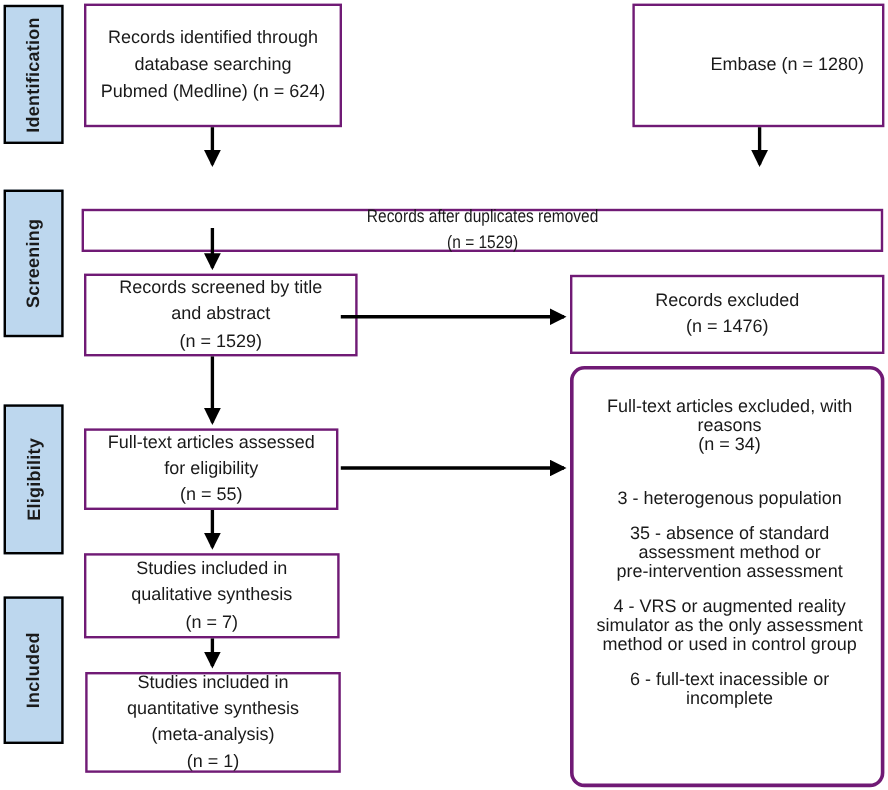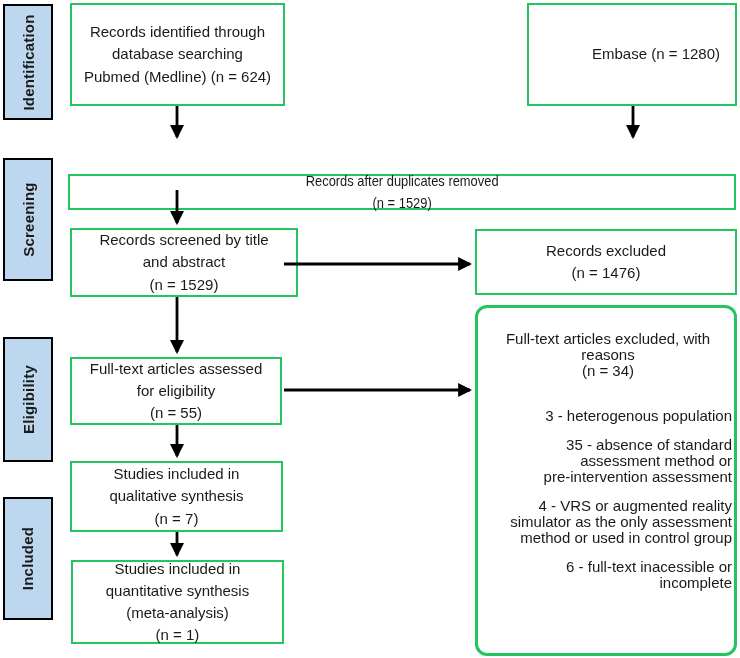--- a/index.html
+++ b/index.html
@@ -13,21 +13,21 @@
     height: 658px;
     background: #ffffff;
     font-family: "Liberation Sans", "DejaVu Sans", sans-serif;
     color: #1a1a1a;
     overflow: hidden;
   }
   .box {
     position: absolute;
     box-sizing: border-box;
     background: #ffffff;
-    border: 2px solid #22c55e;
+    border: 2px solid #701a75;
     display: flex;
     align-items: center;
     justify-content: center;
     text-align: center;
     font-size: 15px;
     line-height: 1.47;
     white-space: pre-line;
   }
   .stage {
     position: absolute;
@@ -52,21 +52,21 @@
   }
   .bigbox {
     border-width: 3px;
     align-items: flex-start;
     display: block;
     padding: 7px 2px 0 6px;
     line-height: 16px;
     border-radius: 12px;
   }
   .bigbox .hdr { margin: 0 0 13px 0; white-space: pre-line; }
-  .bigbox p   { margin: 0 0 13px 0; white-space: pre-line; text-align: right; }
+  .bigbox p   { margin: 0 0 13px 0; white-space: pre-line; }
   .arrows {
     position: absolute;
     left: 0; top: 0;
     pointer-events: none;
   }
 </style>
 </head>
 <body>
 
 <div class="diagram">

